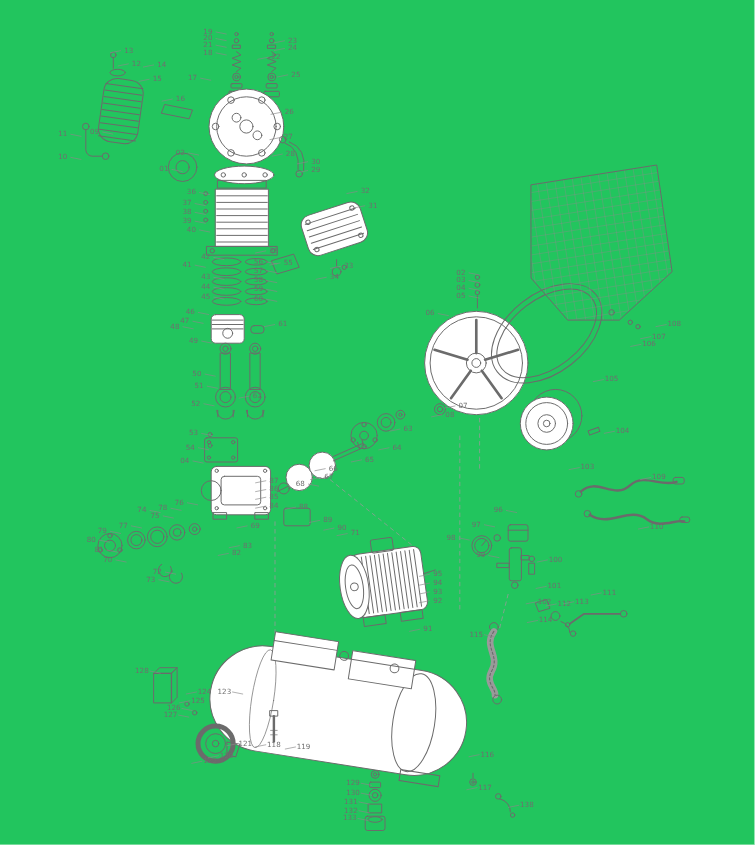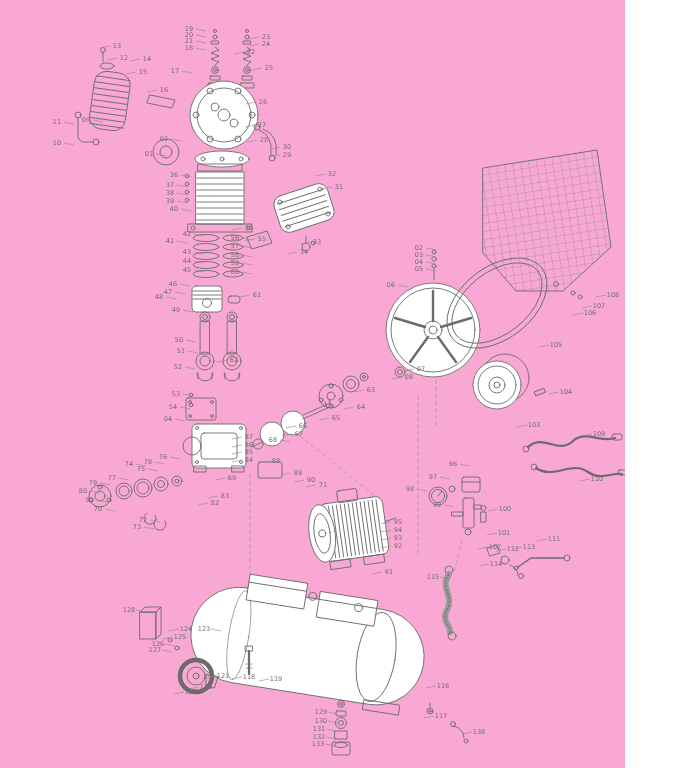--- a/index.html
+++ b/index.html
@@ -1,16 +1,16 @@
 <!DOCTYPE html>
 <html><head>
 <meta charset="utf-8">
 <style>
   html,body{margin:0;padding:0;background:#ffffff;}
-  .stage{position:relative;width:625px;height:768px;background:#f9a8d4;overflow:hidden;
+  .stage{position:relative;width:686px;height:768px;background:#22c55e;overflow:hidden;
          font-family:"DejaVu Sans",sans-serif;}
   .layer{position:absolute;left:0;top:0;}
   #diagram .ln{stroke:#6b6b6b;fill:none;stroke-width:0.9;stroke-linecap:round;stroke-linejoin:round;}
   #diagram .thin{stroke-width:0.6;}
   #diagram .thick{stroke-width:2.4;}
   #diagram .solid{fill:#ffffff;}
   #diagram .dash{stroke:#9a9a9a;stroke-width:0.7;stroke-dasharray:4 3;fill:none;}
   #labels-layer text{font-family:"DejaVu Sans",sans-serif;font-size:6.5px;fill:#6f6f6f;}
   #labels-layer line{stroke:#8a8a8a;stroke-width:0.6;}
 </style>

